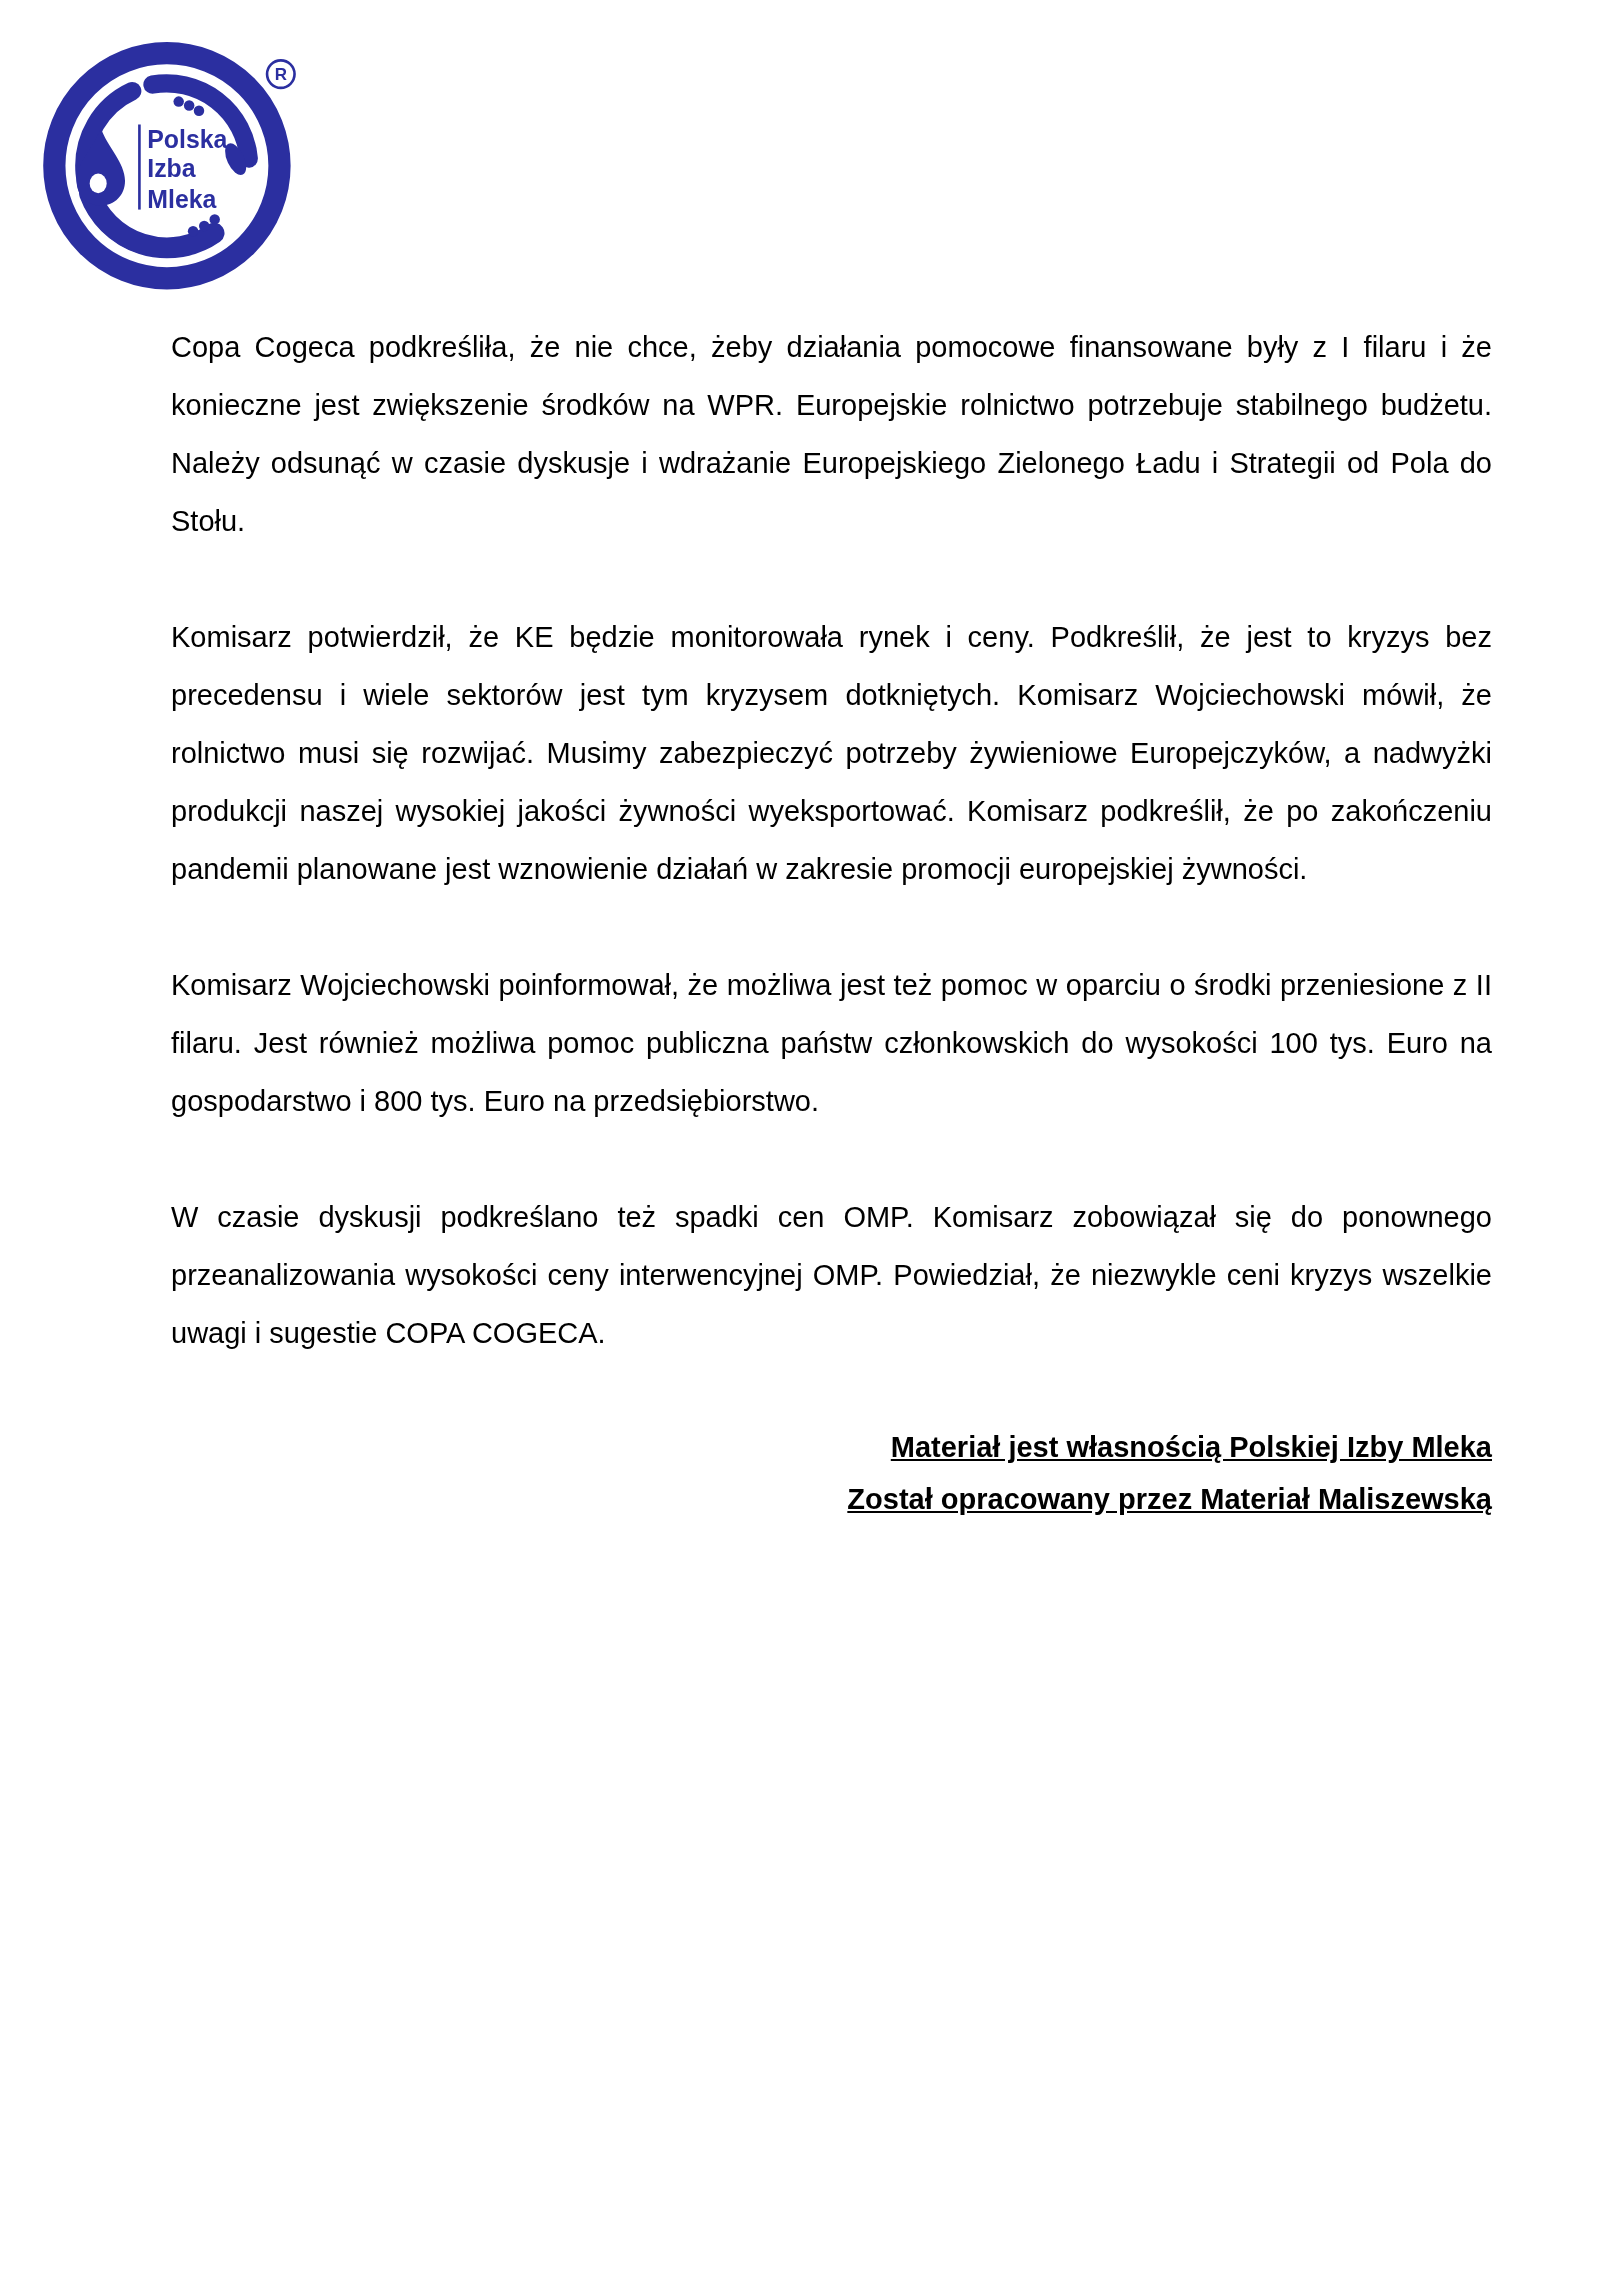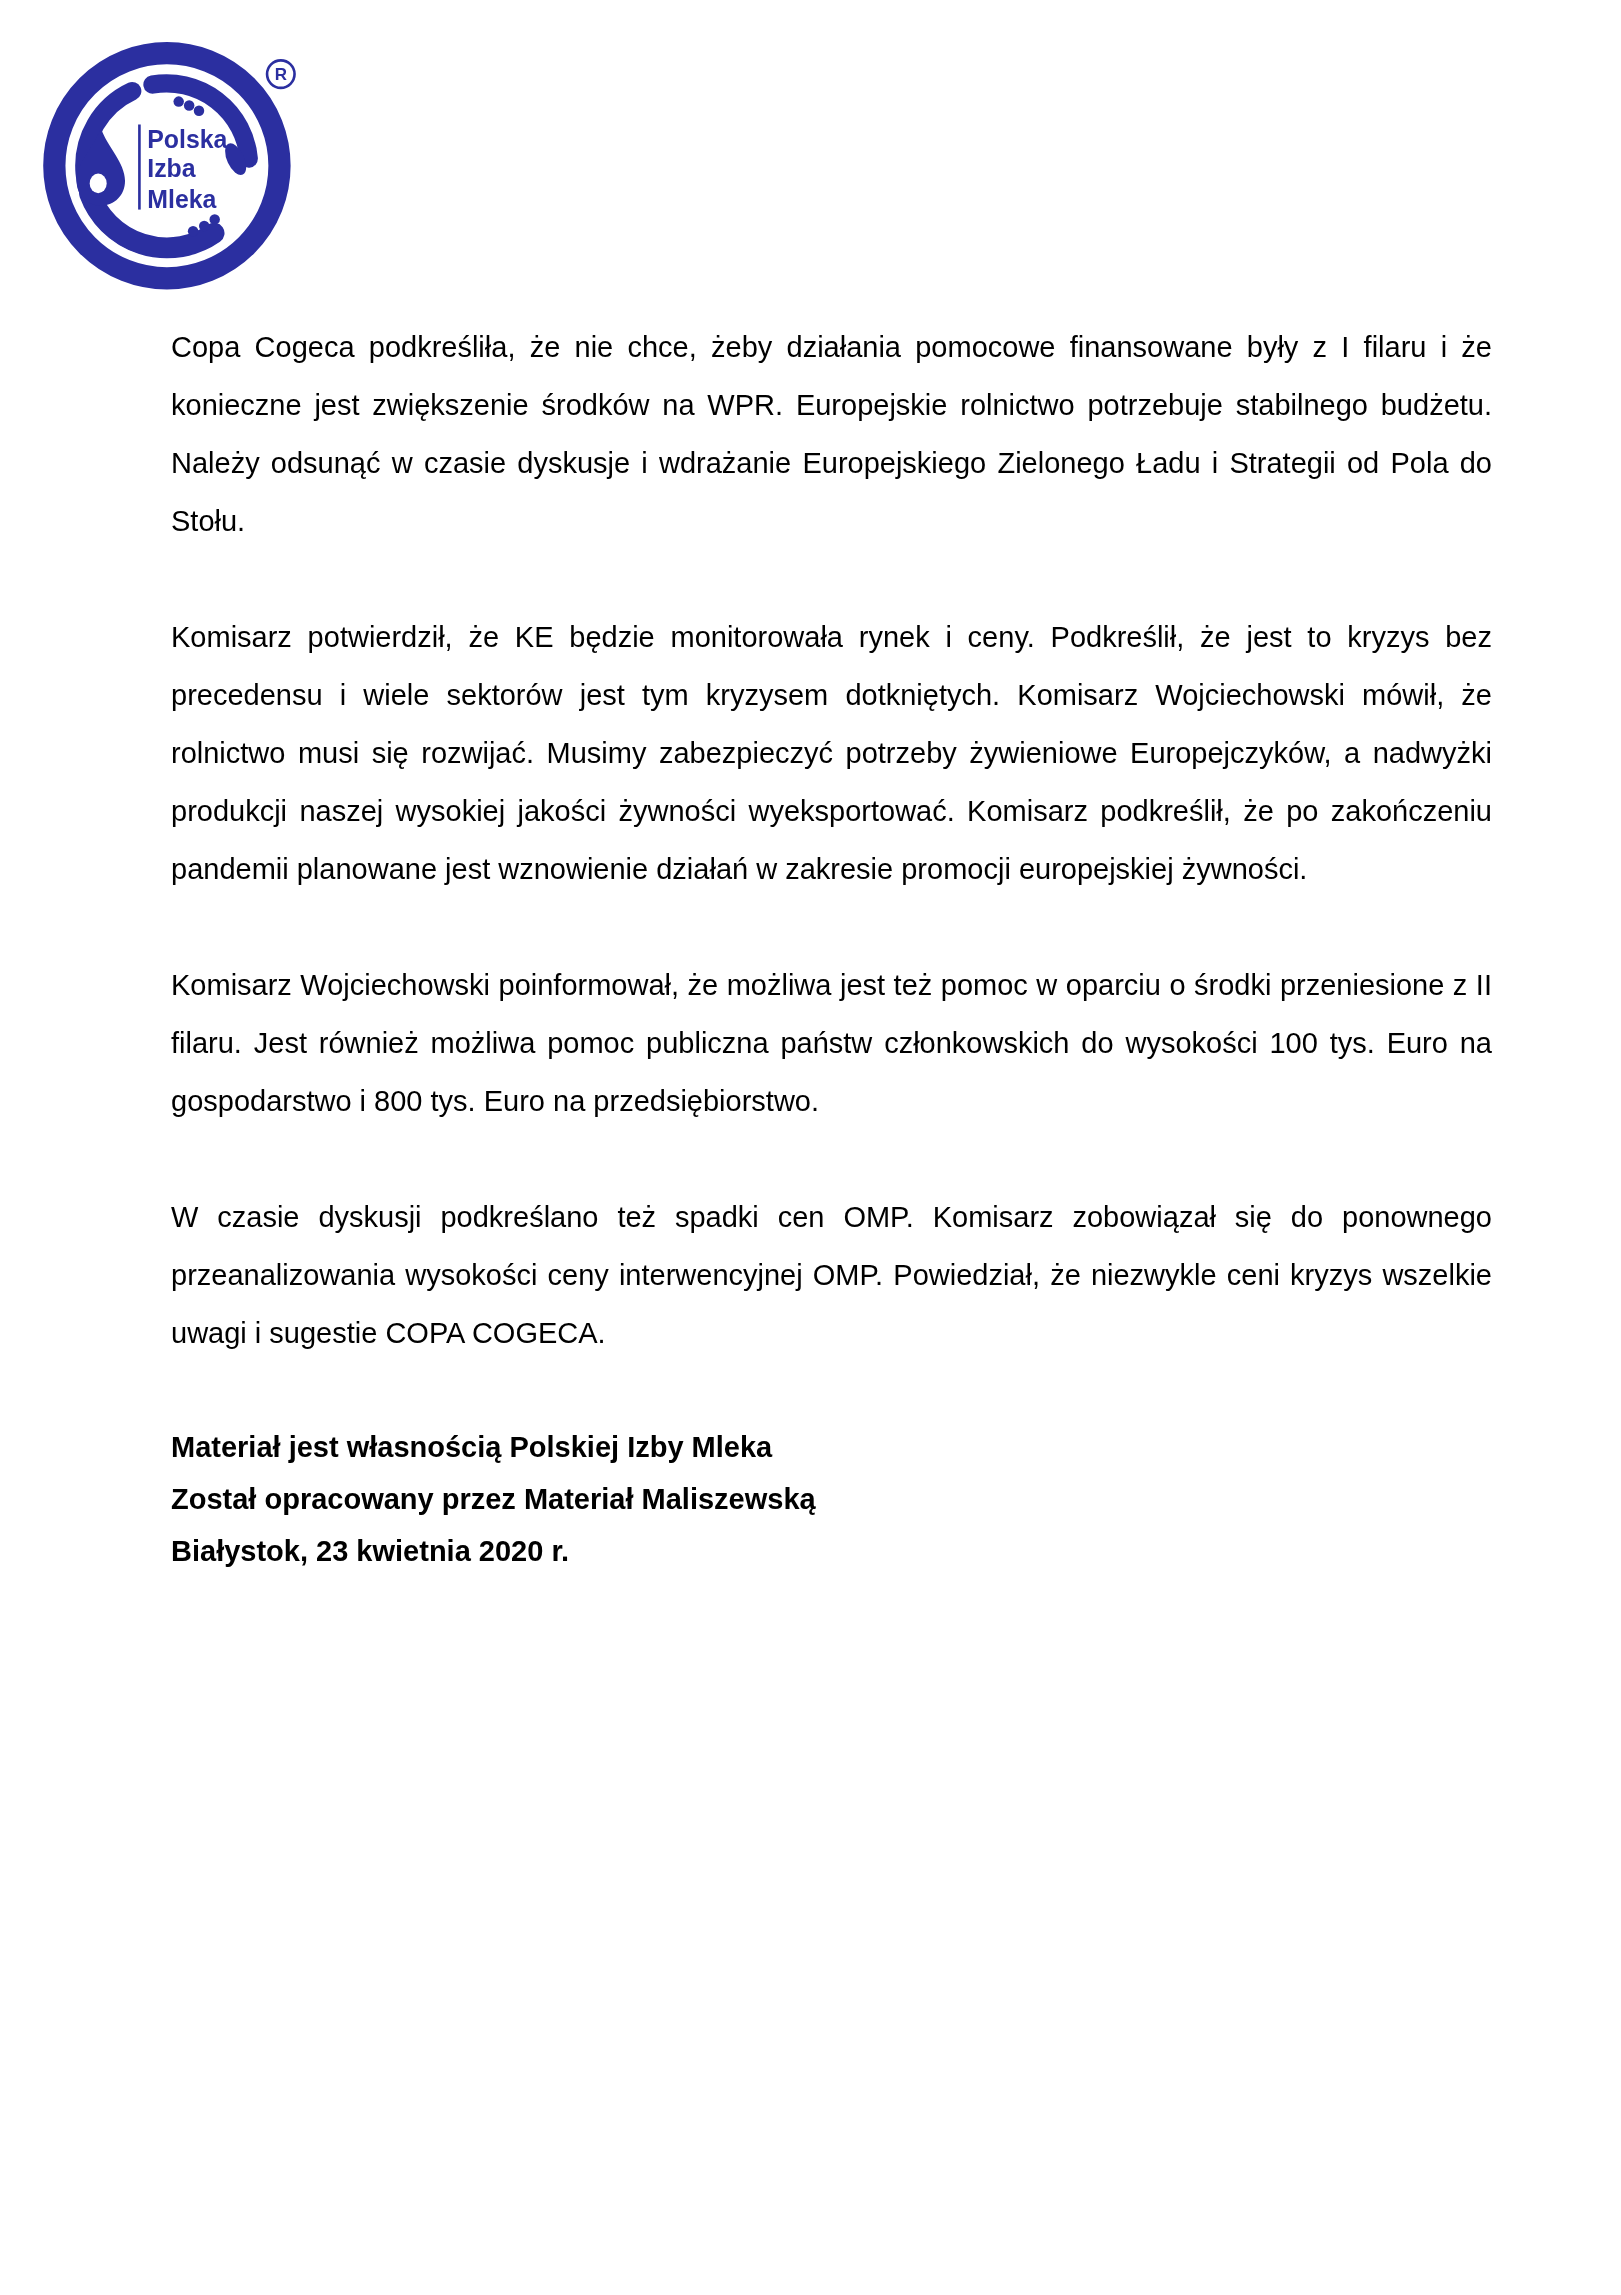--- a/index.html
+++ b/index.html
@@ -30,23 +30,25 @@
     color: #000000;
     font-size: 29px;
     line-height: 58px;
     text-align: justify;
     margin-left: 21px;
   }
   .content p {
     margin: 0 0 58px 0;
   }
   .doc-footer {
+    text-align: right;
     font-weight: bold;
     line-height: 52px;
     margin-top: 59px;
+    text-decoration: underline;
   }
   .logo-text {
     font-family: "Liberation Sans", sans-serif;
     font-weight: bold;
     font-size: 38px;
   }
   .reg-letter {
     font-family: "Liberation Sans", sans-serif;
     font-weight: bold;
     font-size: 26px;
@@ -100,18 +102,17 @@
 
   <div class="content">
     <p>Copa Cogeca podkreśliła, że nie chce, żeby działania pomocowe finansowane były z I filaru i że konieczne jest zwiększenie środków na WPR. Europejskie rolnictwo potrzebuje stabilnego budżetu. Należy odsunąć w czasie dyskusje i wdrażanie Europejskiego Zielonego Ładu i Strategii od Pola do Stołu.</p>
     <p>Komisarz potwierdził, że KE będzie monitorowała rynek i ceny. Podkreślił, że jest to kryzys bez precedensu i wiele sektorów jest tym kryzysem dotkniętych. Komisarz Wojciechowski mówił, że rolnictwo musi się rozwijać. Musimy zabezpieczyć potrzeby żywieniowe Europejczyków, a nadwyżki produkcji naszej wysokiej jakości żywności wyeksportować. Komisarz podkreślił, że po zakończeniu pandemii planowane jest wznowienie działań w zakresie promocji europejskiej żywności.</p>
     <p>Komisarz Wojciechowski poinformował, że możliwa jest też pomoc w oparciu o środki przeniesione z II filaru. Jest również możliwa pomoc publiczna państw członkowskich do wysokości 100 tys. Euro na gospodarstwo i 800 tys. Euro na przedsiębiorstwo.</p>
     <p>W czasie dyskusji podkreślano też spadki cen OMP. Komisarz zobowiązał się do ponownego przeanalizowania wysokości ceny interwencyjnej OMP. Powiedział, że niezwykle ceni kryzys wszelkie uwagi i sugestie COPA COGECA.</p>
 
     <div class="doc-footer">
       <div>Materiał jest własnością Polskiej Izby Mleka</div>
       <div>Został opracowany przez Materiał Maliszewską</div>
-      <div>Białystok, 23 kwietnia 2020 r.</div>
     </div>
   </div>
 
 </div>
 
 
 </body></html>

